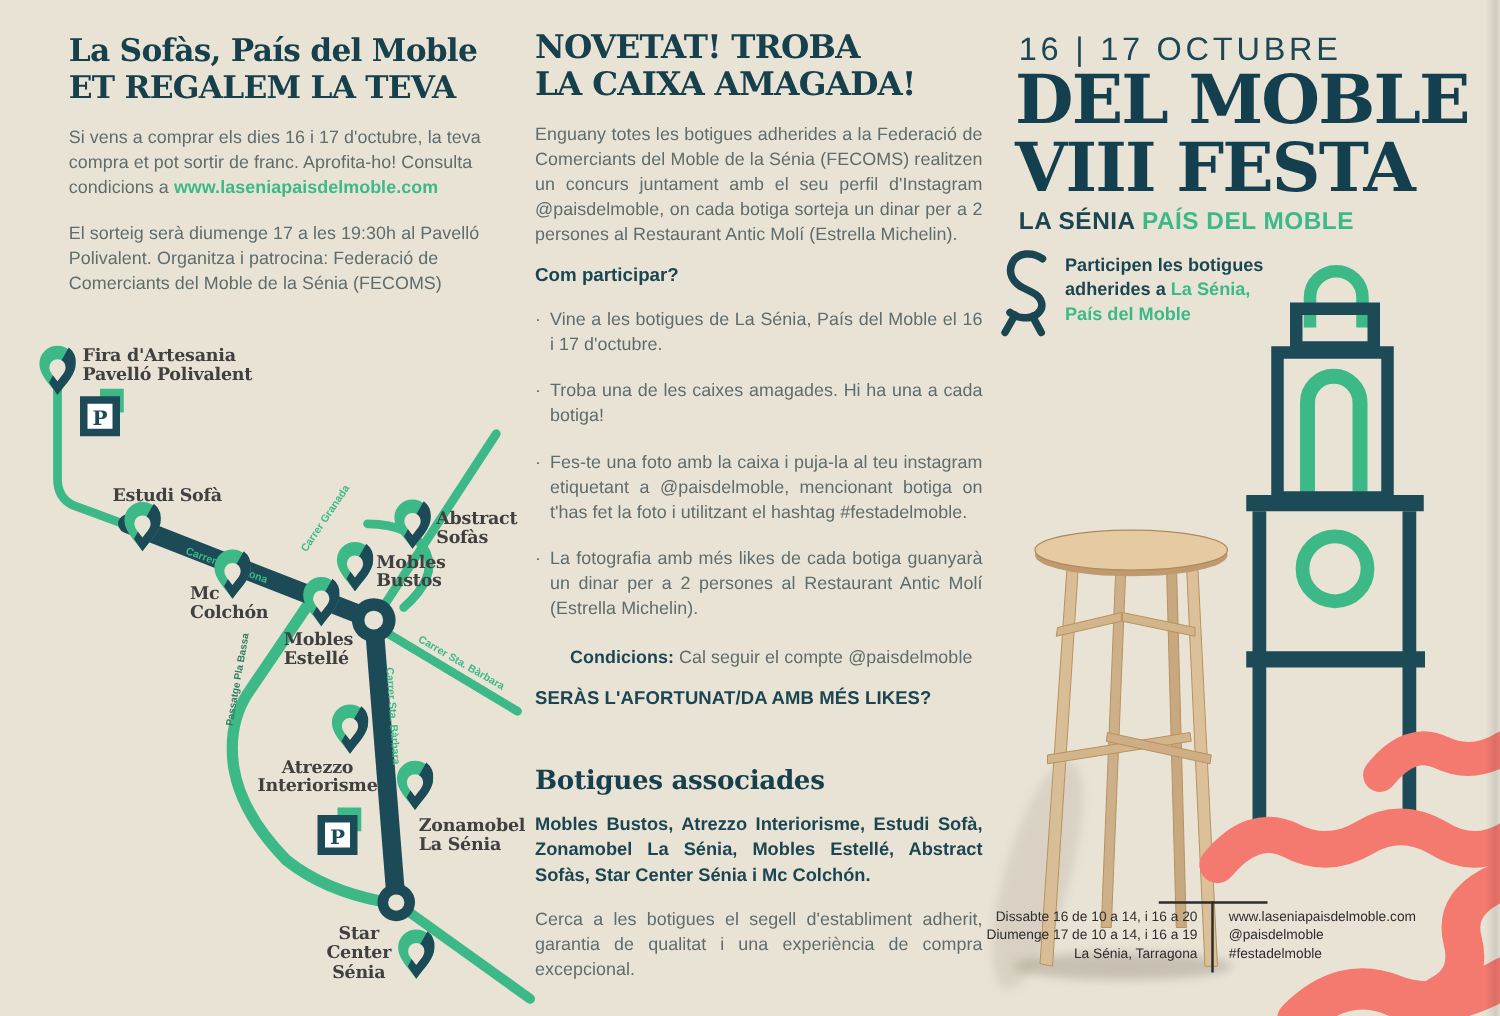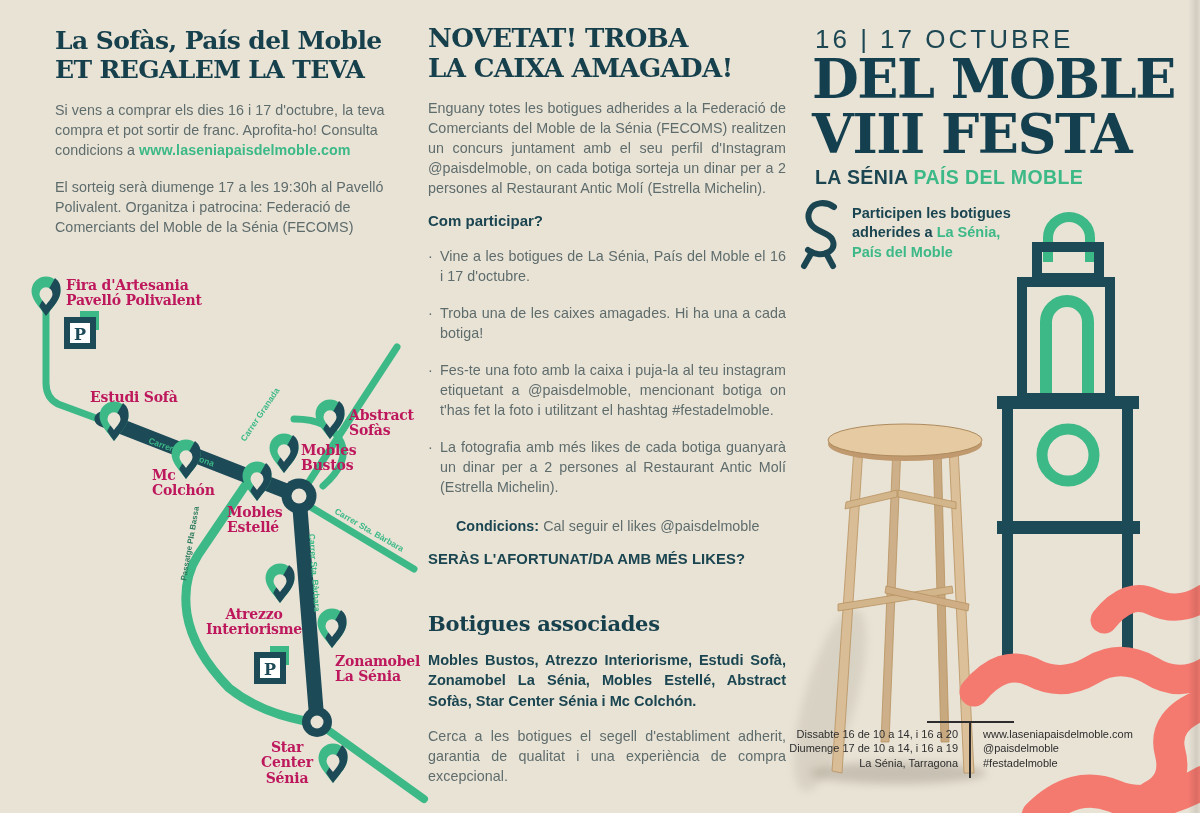--- a/index.html
+++ b/index.html
@@ -46,21 +46,21 @@
   .participate .green{color:#3cb987;}
   
   .f-left{position:absolute;left:778px;top:727px;width:180px;text-align:right;
     font-size:11px;color:#2d2d2d;line-height:1.3;}
   .f-right{position:absolute;left:983px;top:727px;width:170px;text-align:left;
     font-size:11px;color:#2d2d2d;line-height:1.3;}
   .div-h{position:absolute;left:927px;top:721px;width:87px;height:2px;background:#2d2d2d;}
   .div-v{position:absolute;left:969px;top:721px;width:2px;height:57px;background:#2d2d2d;}
   
   .pin-label{position:absolute;font-family:"DejaVu Serif",serif;font-weight:700;
-    color:#be185d;font-size:14px;line-height:1.1;letter-spacing:-0.2px;z-index:3;}
+    color:#404040;font-size:14px;line-height:1.1;letter-spacing:-0.2px;z-index:3;}
   .pin-label div{white-space:nowrap;}
   .center{text-align:center;}
   
   .edge-shadow{position:absolute;right:0;top:0;width:12px;height:813px;
     background:linear-gradient(to right, rgba(0,0,0,0) 0%, rgba(0,0,0,0.10) 70%, rgba(0,0,0,0.04) 100%);
     z-index:5;pointer-events:none;}
   svg{position:absolute;left:0;top:0;z-index:1;}
   .txt-layer{position:absolute;left:0;top:0;width:1200px;height:813px;z-index:2;}
 </style>
 </head>
@@ -264,21 +264,21 @@
     </div>
     <div class="bullet body-text">
       <span class="dot">·</span>
       <span>Fes-te una foto amb la caixa i puja-la al teu instagram etiquetant a @paisdelmoble, mencionant botiga on t'has fet la foto i utilitzant el hashtag #festadelmoble.</span>
     </div>
     <div class="bullet body-text">
       <span class="dot">·</span>
       <span>La fotografia amb més likes de cada botiga guanyarà un dinar per a 2 persones al Restaurant Antic Molí (Estrella Michelin).</span>
     </div>
 
-    <p class="cond body-text"><span class="lbl">Condicions:</span><span> Cal seguir el likes @paisdelmoble</span></p>
+    <p class="cond body-text"><span class="lbl">Condicions:</span><span> Cal seguir el compte @paisdelmoble</span></p>
     <div class="cond-bold">SERÀS L'AFORTUNAT/DA AMB MÉS LIKES?</div>
 
     <div class="serif shops-title">Botigues associades</div>
     <p class="shops-list">Mobles Bustos, Atrezzo Interiorisme, Estudi Sofà, Zonamobel La Sénia, Mobles Estellé, Abstract Sofàs, Star Center Sénia i Mc Colchón.</p>
     <p class="body-text shops-note">Cerca a les botigues el segell d'establiment adherit, garantia de qualitat i una experiència de compra excepcional.</p>
   </div>
 
   <div class="date-line">16 | 17 OCTUBRE</div>
   <div class="big-title">
     <div>DEL MOBLE</div>

